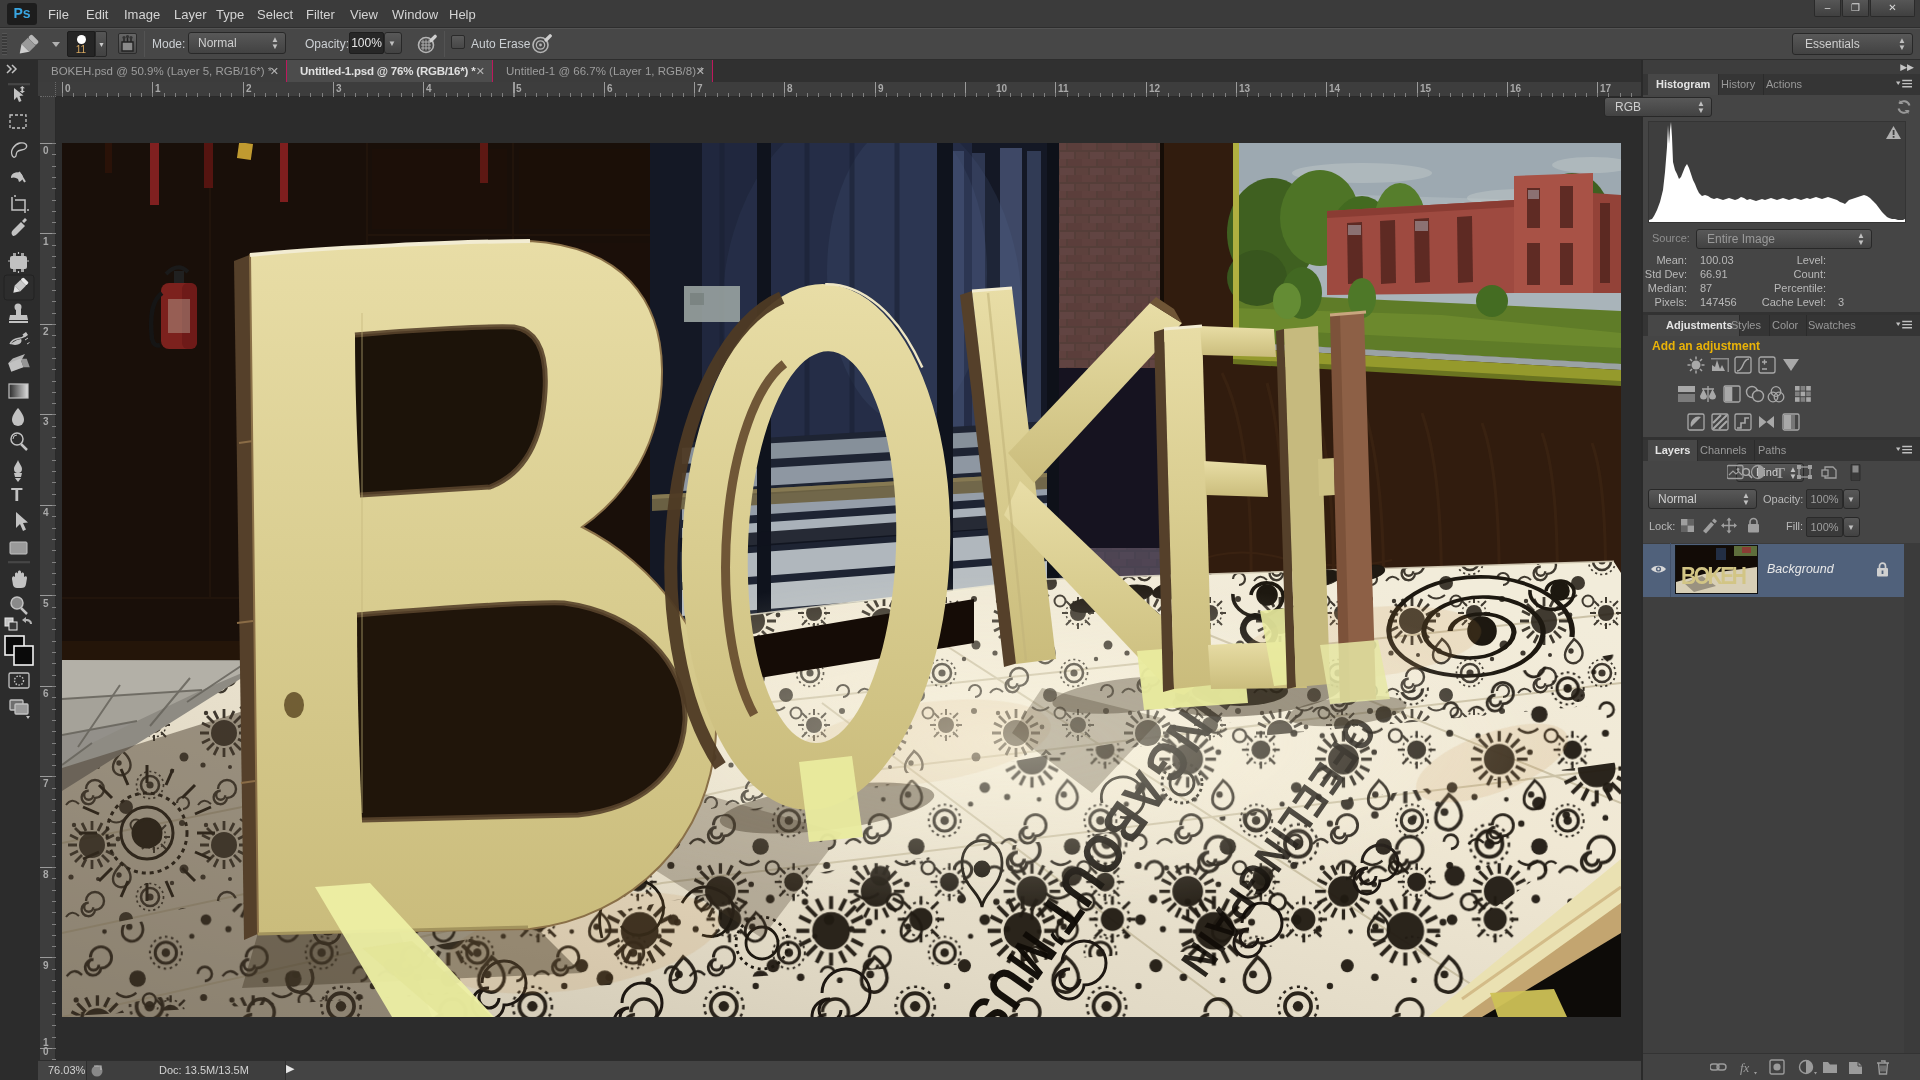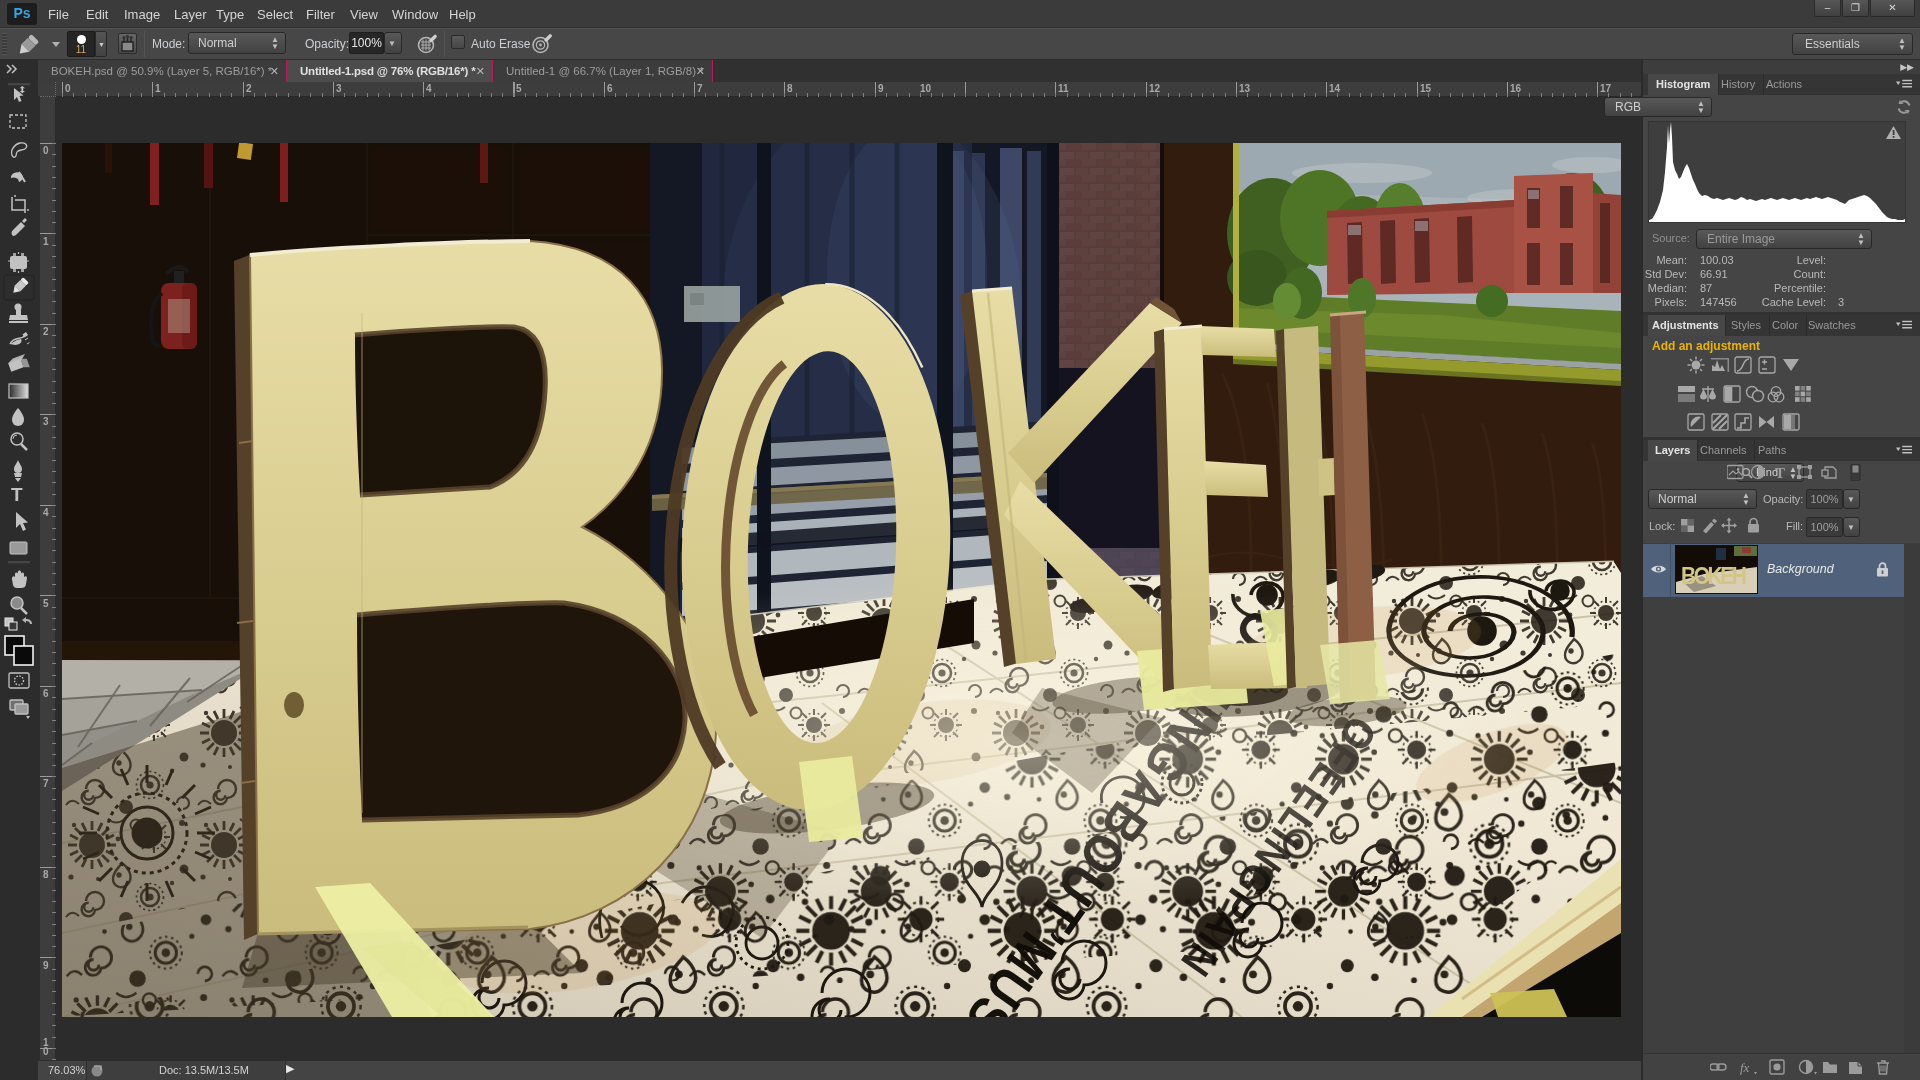--- a/index.html
+++ b/index.html
@@ -480,21 +480,21 @@
 <span class="abs" style="left:65px;top:83px;font-size:10px;font-weight:bold;color:#a9a9a9">0</span>
 <span class="abs" style="left:155px;top:83px;font-size:10px;font-weight:bold;color:#a9a9a9">1</span>
 <span class="abs" style="left:246px;top:83px;font-size:10px;font-weight:bold;color:#a9a9a9">2</span>
 <span class="abs" style="left:336px;top:83px;font-size:10px;font-weight:bold;color:#a9a9a9">3</span>
 <span class="abs" style="left:426px;top:83px;font-size:10px;font-weight:bold;color:#a9a9a9">4</span>
 <span class="abs" style="left:516px;top:83px;font-size:10px;font-weight:bold;color:#a9a9a9">5</span>
 <span class="abs" style="left:607px;top:83px;font-size:10px;font-weight:bold;color:#a9a9a9">6</span>
 <span class="abs" style="left:697px;top:83px;font-size:10px;font-weight:bold;color:#a9a9a9">7</span>
 <span class="abs" style="left:787px;top:83px;font-size:10px;font-weight:bold;color:#a9a9a9">8</span>
 <span class="abs" style="left:878px;top:83px;font-size:10px;font-weight:bold;color:#a9a9a9">9</span>
-<span class="abs" style="left:920px;top:83px;font-size:10px;font-weight:bold;color:#a9a9a9">10</span>
+<span class="abs" style="left:996px;top:83px;font-size:10px;font-weight:bold;color:#a9a9a9">10</span>
 <span class="abs" style="left:1058px;top:83px;font-size:10px;font-weight:bold;color:#a9a9a9">11</span>
 <span class="abs" style="left:1149px;top:83px;font-size:10px;font-weight:bold;color:#a9a9a9">12</span>
 <span class="abs" style="left:1239px;top:83px;font-size:10px;font-weight:bold;color:#a9a9a9">13</span>
 <span class="abs" style="left:1329px;top:83px;font-size:10px;font-weight:bold;color:#a9a9a9">14</span>
 <span class="abs" style="left:1420px;top:83px;font-size:10px;font-weight:bold;color:#a9a9a9">15</span>
 <span class="abs" style="left:1510px;top:83px;font-size:10px;font-weight:bold;color:#a9a9a9">16</span>
 <span class="abs" style="left:1600px;top:83px;font-size:10px;font-weight:bold;color:#a9a9a9">17</span>
 <span class="abs" style="left:43px;top:145px;font-size:10px;font-weight:bold;color:#a9a9a9">0</span>
 <span class="abs" style="left:43px;top:236px;font-size:10px;font-weight:bold;color:#a9a9a9">1</span>
 <span class="abs" style="left:43px;top:326px;font-size:10px;font-weight:bold;color:#a9a9a9">2</span>
@@ -655,21 +655,21 @@
 <span class="lbl" style="left:1687px;top:296px;transform:translateX(-100%)">Pixels:</span>
 <span class="lbl" style="left:1700px;top:296px">147456</span>
 <span class="lbl" style="left:1826px;top:254px;transform:translateX(-100%)">Level:</span>
 <span class="lbl" style="left:1826px;top:268px;transform:translateX(-100%)">Count:</span>
 <span class="lbl" style="left:1826px;top:282px;transform:translateX(-100%)">Percentile:</span>
 <span class="lbl" style="left:1826px;top:296px;transform:translateX(-100%)">Cache Level:</span>
 <span class="lbl" style="left:1838px;top:296px">3</span>
 
 <div class="abs" style="left:1643px;top:312px;width:277px;height:3px;background:#323232"></div>
 <div class="ptabs" style="left:1643px;top:315px"></div>
-<div class="ptab active" style="left:1648px;top:315px;padding:0"><span style="margin-left:4px;margin-right:6px">Adjustments</span></div>
+<div class="ptab active" style="left:1648px;top:315px;padding:0"><span style="margin-left:18px;margin-right:6px">Adjustments</span></div>
 <div class="ptab" style="left:1723px;top:315px;padding:0 8px"><span>Styles</span></div>
 <div class="ptab" style="left:1764px;top:315px;padding:0 8px"><span>Color</span></div>
 <div class="ptab" style="left:1800px;top:315px;padding:0 8px;border-right:none"><span>Swatches</span></div>
 <svg class="pmenu" style="left:1896px;top:320px" width="18" height="11" viewBox="0 0 18 11">
     <path d="M0 2 l5 0 l-2.5 4 z" fill="#c0c0c0"></path>
     <path d="M7 1 h11 M7 4.5 h11 M7 8 h11" stroke="#c0c0c0" stroke-width="1.6"></path>
   </svg>
 <span class="abs" style="left:1652px;top:339px;font-size:12px;font-weight:bold;color:#eab308">Add an adjustment</span>
 <svg class="abs" style="left:1672px;top:355px" width="150" height="80" viewBox="0 0 150 80" fill="none" stroke="#a8a8a8">
 

